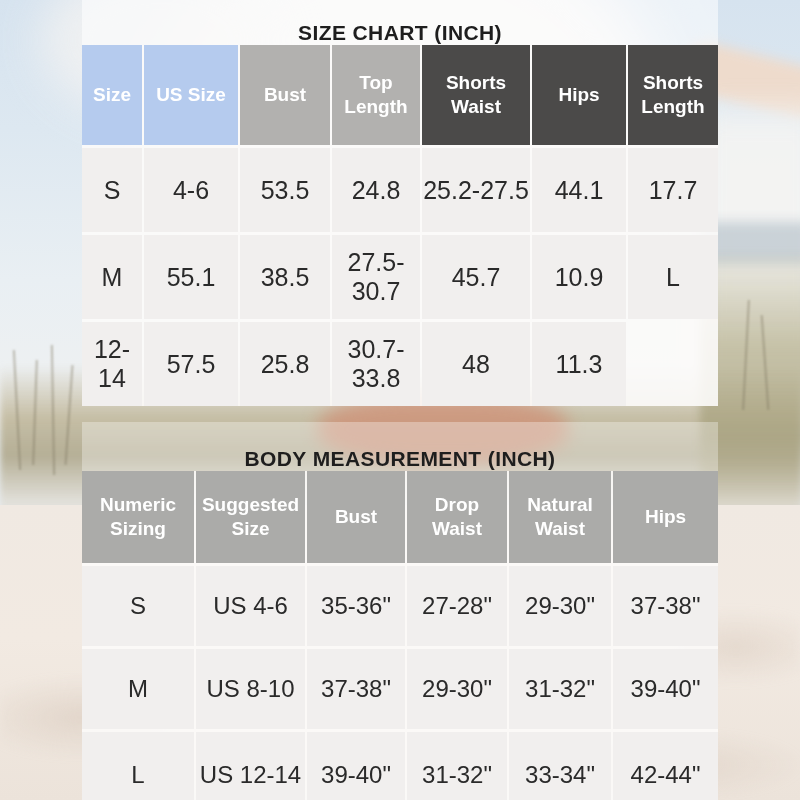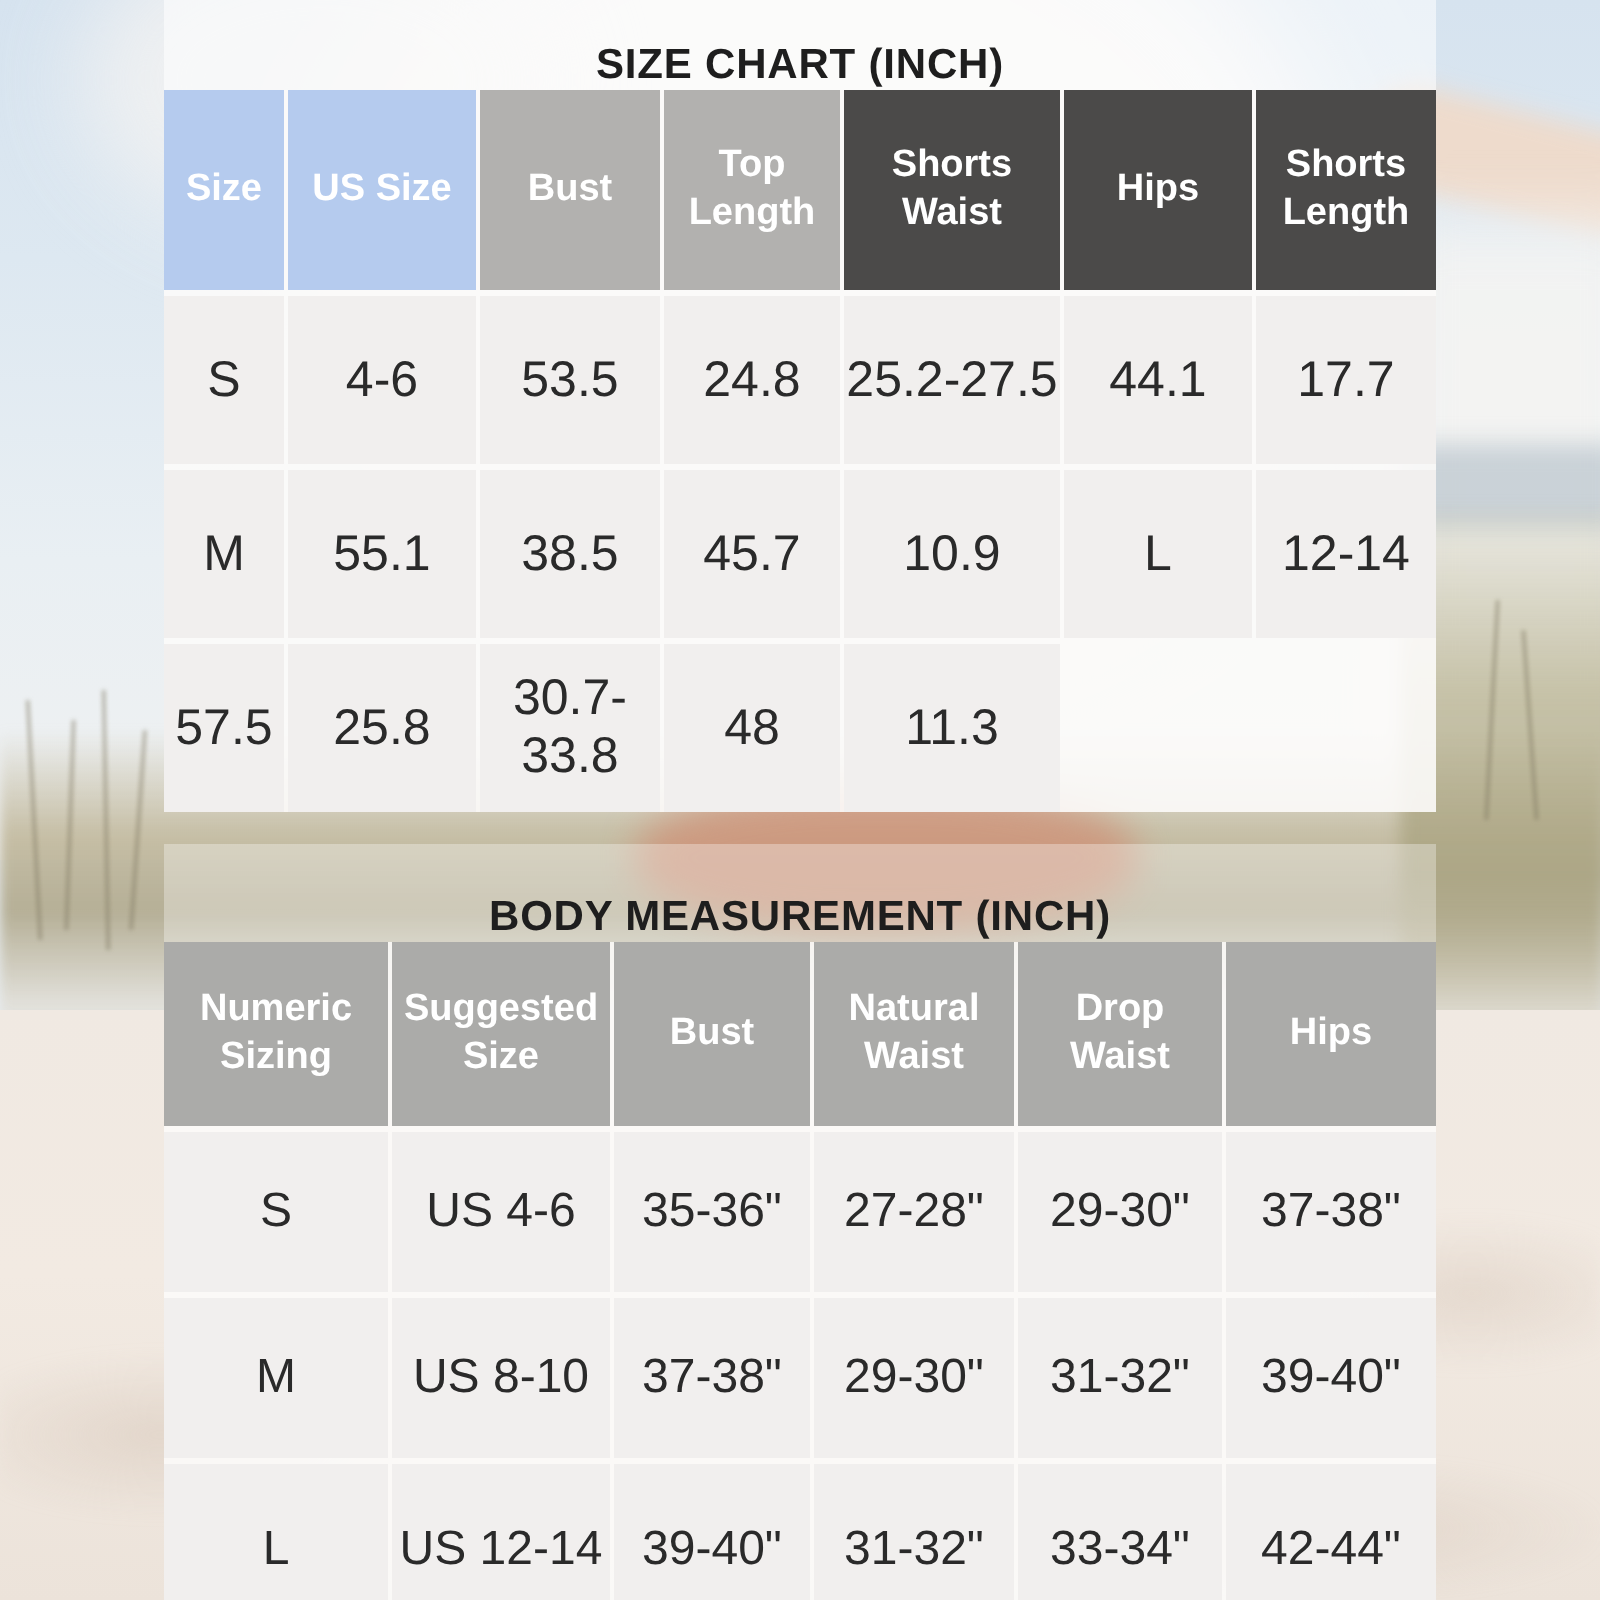--- a/index.html
+++ b/index.html
@@ -159,42 +159,43 @@
     <div class="dcell">4-6</div>
     <div class="dcell">53.5</div>
     <div class="dcell">24.8</div>
     <div class="dcell">25.2-27.5</div>
     <div class="dcell">44.1</div>
     <div class="dcell">17.7</div>
 
     <div class="dcell">M</div>
     <div class="dcell">55.1</div>
     <div class="dcell">38.5</div>
+    <div class="dcell">27.5-30.7</div>
     <div class="dcell">45.7</div>
     <div class="dcell">10.9</div>
 
     <div class="dcell">L</div>
     <div class="dcell">12-14</div>
     <div class="dcell">57.5</div>
     <div class="dcell">25.8</div>
     <div class="dcell">30.7-33.8</div>
     <div class="dcell">48</div>
     <div class="dcell">11.3</div>
   </div>
 
   <div class="title-band second">
     <span class="chart-title">BODY MEASUREMENT (INCH)</span>
   </div>
 
   <div class="grid-table" id="body-measurement-table">
     <div class="hcell h-gray2">Numeric Sizing</div>
     <div class="hcell h-gray2">Suggested Size</div>
     <div class="hcell h-gray2">Bust</div>
+    <div class="hcell h-gray2">Drop Waist</div>
     <div class="hcell h-gray2">Natural Waist</div>
-    <div class="hcell h-gray2">Drop Waist</div>
     <div class="hcell h-gray2">Hips</div>
 
     <div class="dcell">S</div>
     <div class="dcell">US 4-6</div>
     <div class="dcell">35-36"</div>
     <div class="dcell">27-28"</div>
     <div class="dcell">29-30"</div>
     <div class="dcell">37-38"</div>
 
     <div class="dcell">M</div>

